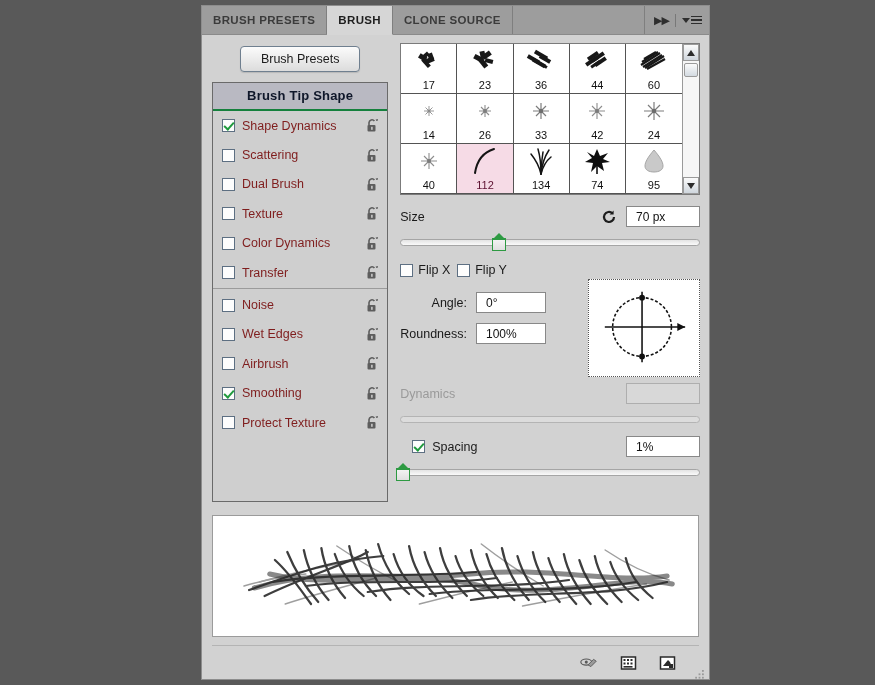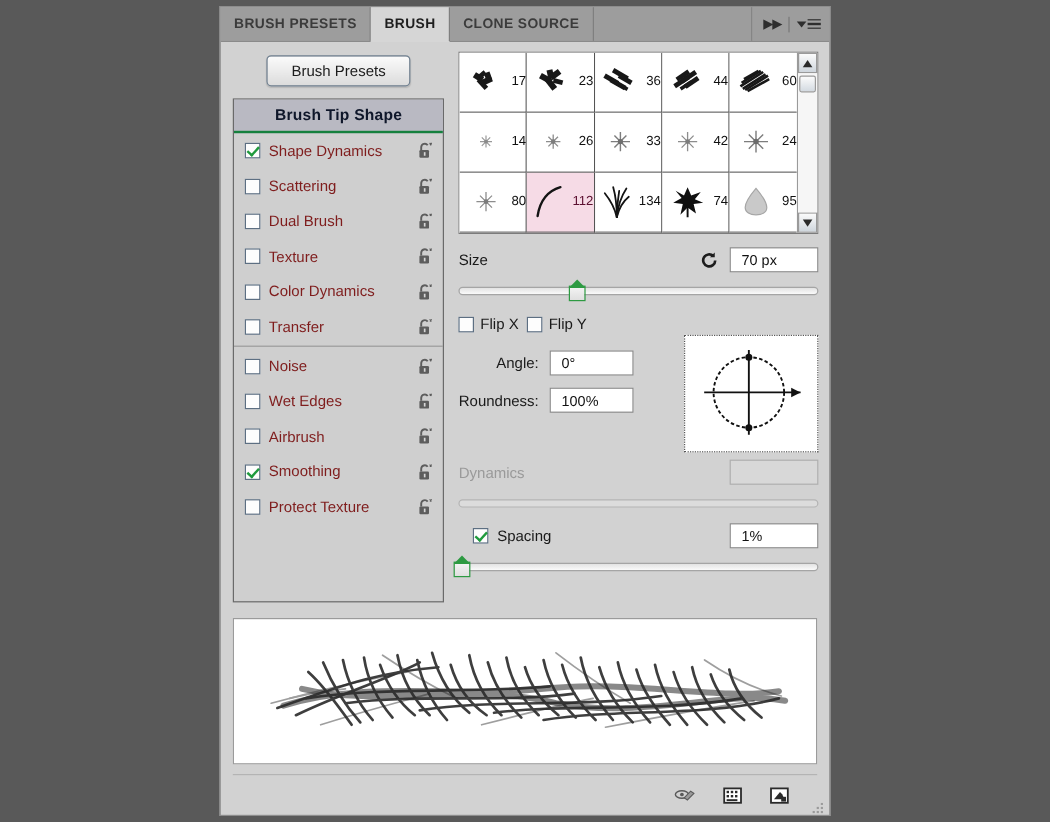--- a/index.html
+++ b/index.html
@@ -9,21 +9,21 @@
     height: 685px;
     background: #595959;
     font-family: "Liberation Sans", sans-serif;
     overflow: hidden;
     position: relative;
   }
 
   
   #brush-panel {
     position: absolute;
-    left: 183px;
+    left: 201px;
     top: 5px;
     width: 509px;
     height: 675px;
     background: #d2d2d2;
     border: 1px solid #8d8d8d;
     display: flex;
     flex-direction: column;
   }
 
   
@@ -183,21 +183,21 @@
     display: grid;
     grid-template-columns: repeat(5, 1fr);
     grid-auto-rows: 50px;
     overflow: hidden;
     background: #fff;
   }
   .gcell {
     border-right: 1px solid #545454;
     border-bottom: 1px solid #545454;
     display: flex;
-    flex-direction: row;
+    flex-direction: column;
     align-items: center;
     justify-content: flex-end;
     padding-bottom: 1px;
     cursor: pointer;
     position: relative;
     background: #fff;
   }
   .gcell:nth-child(5n) { border-right: none; }
   .gcell.sel { background: #f6dbe6; }
   .gcell .thumb {
@@ -655,21 +655,21 @@
 
           <div class="gcell">
             <span class="thumb">
               <svg width="26" height="24" viewBox="0 0 26 24">
                   <g stroke="#8d8d8d" stroke-width="1.1" fill="none">
                 <path d="M13 4v16M5 12h16M8 7l10 10M18 7l-10 10"></path>
               </g>
                   <circle cx="13" cy="12" r="2" fill="#7b7b7b"></circle>
                 </svg>
             </span>
-            <span class="num">80</span>
+            <span class="num">40</span>
           </div>
 
           <div class="gcell sel">
             <span class="thumb">
               <svg width="36" height="30" viewBox="0 0 36 30">
                 <path d="M8 27 C10 14 17 6 27 3" fill="none" stroke="#141414" stroke-width="2" stroke-linecap="round"></path>
               </svg>
             </span>
             <span class="num">112</span>
           </div>

